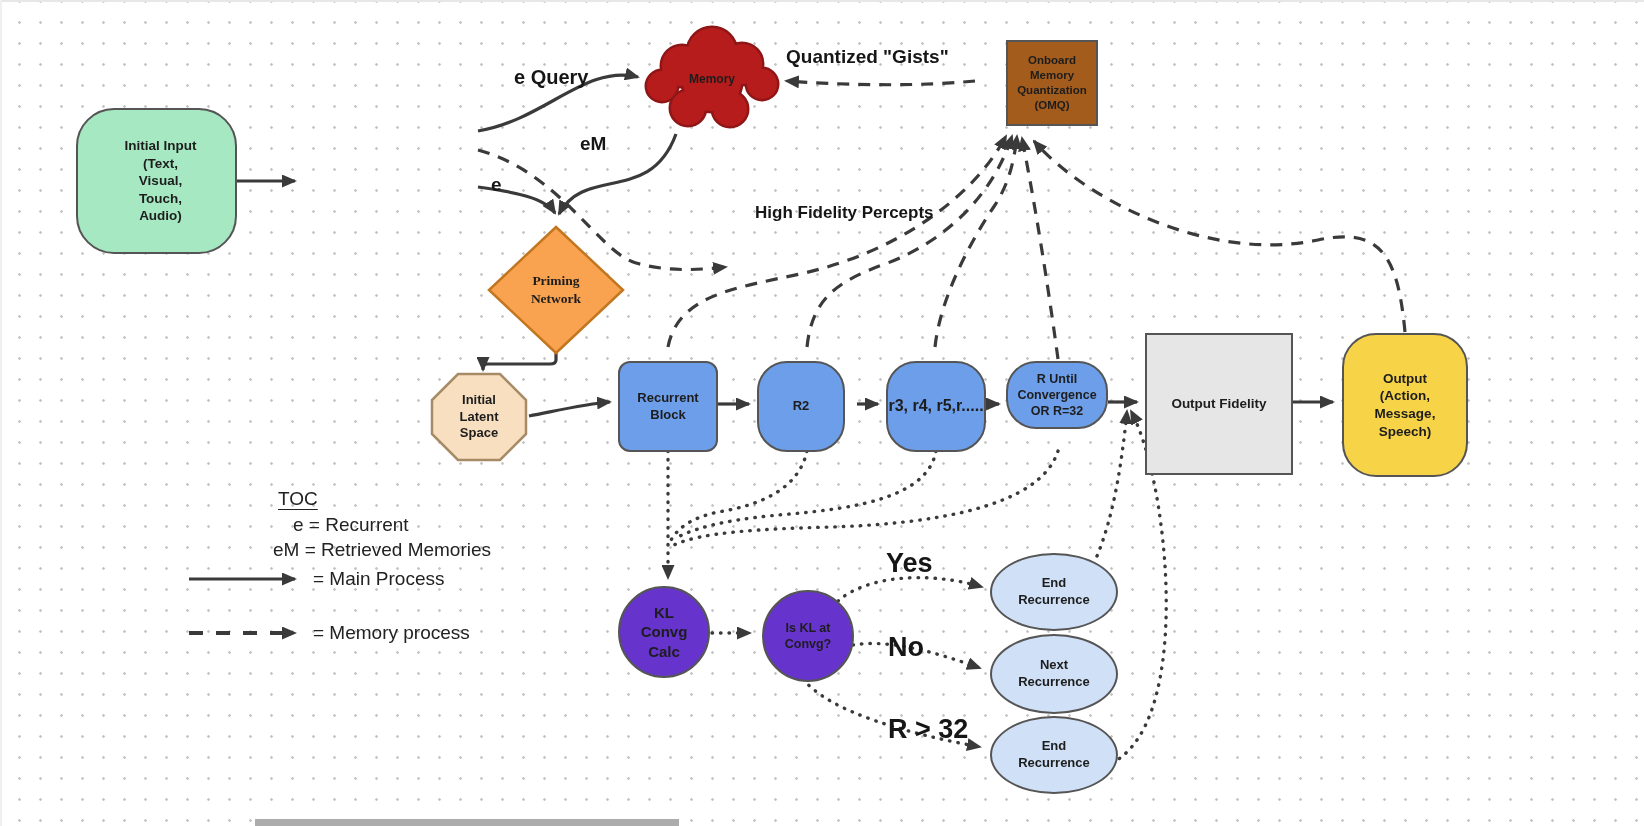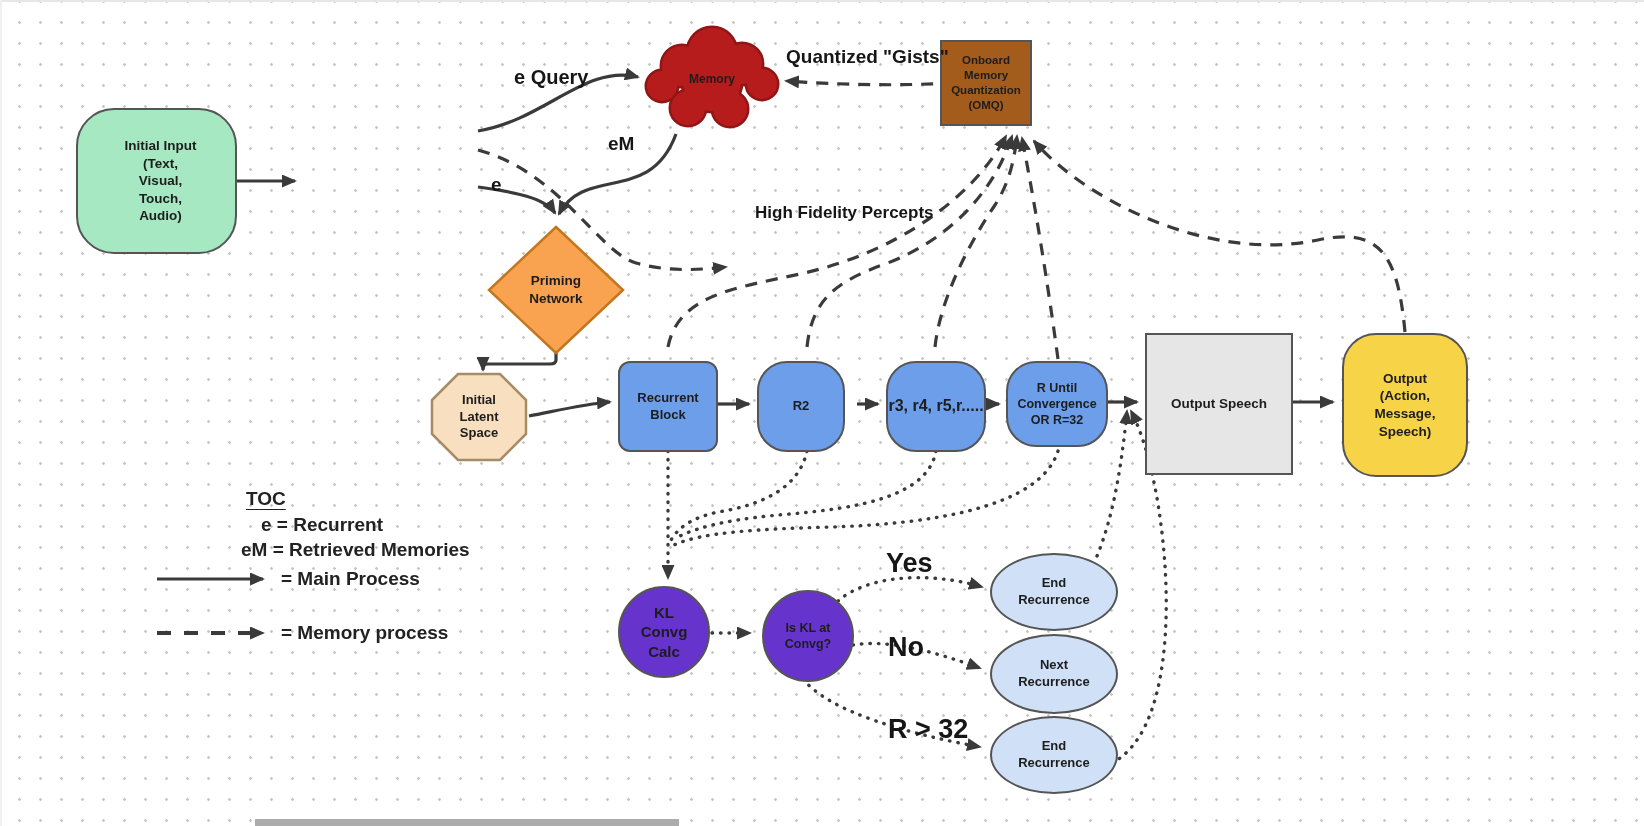--- a/index.html
+++ b/index.html
@@ -10,21 +10,21 @@
   .hairline-left{position:absolute;left:0;top:0;width:2px;height:100%;background:#f0f0f0;}
   .edges{position:absolute;left:0;top:0;width:1644px;height:826px;}
   .node{position:absolute;display:flex;align-items:center;justify-content:center;text-align:center;
     font-weight:bold;color:#1d1d1d;border:2px solid #555;box-sizing:border-box;}
   .node-label{white-space:pre-line;line-height:1.3;}
   .shape-wrap{position:absolute;}
   .shape-wrap .node-label{position:absolute;left:0;top:0;width:100%;height:100%;display:flex;
     align-items:center;justify-content:center;text-align:center;font-weight:bold;color:#1d1d1d;
     white-space:pre-line;line-height:1.3;}
   .edge-label{position:absolute;font-weight:bold;color:#161616;white-space:nowrap;}
-  .legend-row{position:absolute;display:flex;align-items:center;font-weight:bold;color:#222;}
+  .legend-row{position:absolute;display:flex;align-items:center;font-weight:normal;color:#222;margin-left:32px;}
   .legend-row svg{display:block;}
   .legend-row span{margin-left:4px;}
   .scrollbar-h{position:absolute;left:255px;top:819px;width:424px;height:7px;background:#acacac;}
 </style>
 </head>
 <body>
 
 <div id="canvas">
 
   <div class="hairline-top"></div>
@@ -103,28 +103,28 @@
         <circle cx="28" cy="62" r="15"></circle>
           <circle cx="128" cy="60" r="15"></circle>
           <circle cx="54" cy="84" r="17"></circle>
         <circle cx="96" cy="85" r="17"></circle>
           <circle cx="78" cy="58" r="29"></circle>
       </g>
     </svg>
     <div class="node-label" style="font-size:12px;">Memory</div>
   </div>
 
-  <div class="node" style="left: 940px; top: 40px; width: 92px; height: 86px; font-size: 11.5px; background-color: rgb(163, 92, 28);">
+  <div class="node" style="left: 1006px; top: 40px; width: 92px; height: 86px; font-size: 11.5px; background-color: rgb(163, 92, 28);">
     <div class="node-label">Onboard
 Memory
 Quantization
 (OMQ)</div>
   </div>
 
-  <div class="shape-wrap" style="left:486px;top:224px;width:140px;height:132px;">
+  <div class="shape-wrap" style="left:486px;top:224px;width:140px;height:132px;font-family:Liberation Serif, serif;">
     <svg width="140" height="132" viewBox="0 0 140 132">
       <polygon points="70,3 137,66 70,129 3,66" stroke="#c2761f" stroke-width="2.5" fill="#f9a24f"></polygon>
     </svg>
     <div class="node-label" style="font-size:13.5px;">Priming
 Network</div>
   </div>
 
   <div class="shape-wrap" style="left:430px;top:372px;width:98px;height:90px;">
     <svg width="98" height="90" viewBox="0 0 98 90">
       <polygon points="28,2 70,2 96,28 96,62 70,88 28,88 2,62 2,28" stroke="#a78b66" stroke-width="2.5" fill="#f8dfc0"></polygon>
@@ -140,28 +140,28 @@
   </div>
 
   <div class="node" style="left: 757px; top: 361px; width: 88px; height: 91px; border-radius: 30px; font-size: 13px; background-color: rgb(109, 158, 234);">
     <div class="node-label">R2</div>
   </div>
 
   <div class="node" style="left: 886px; top: 361px; width: 100px; height: 91px; border-radius: 30px; font-size: 16px; background-color: rgb(109, 158, 234);">
     <div class="node-label">r3, r4, r5,r.....</div>
   </div>
 
-  <div class="node" style="left: 1006px; top: 361px; width: 102px; height: 86px; border-radius: 30px; font-size: 12.5px; background-color: rgb(109, 158, 234);">
+  <div class="node" style="left: 1006px; top: 361px; width: 102px; height: 68px; border-radius: 30px; font-size: 12.5px; background-color: rgb(109, 158, 234);">
     <div class="node-label">R Until
 Convergence
 OR R=32</div>
   </div>
 
   <div class="node" style="left: 1145px; top: 333px; width: 148px; height: 142px; font-size: 13.5px; background-color: rgb(230, 230, 230);">
-    <div class="node-label">Output Speech</div>
+    <div class="node-label">Output Fidelity</div>
   </div>
 
   <div class="node" style="left: 1342px; top: 333px; width: 126px; height: 144px; border-radius: 34px; font-size: 13.5px; background-color: rgb(247, 211, 72);">
     <div class="node-label">Output
 (Action,
 Message,
 Speech)</div>
   </div>
 
   <div class="node" style="left: 618px; top: 586px; width: 92px; height: 92px; border-radius: 50%; font-size: 15px; background-color: rgb(102, 51, 204);">
@@ -184,21 +184,21 @@
     <div class="node-label">Next
 Recurrence</div>
   </div>
 
   <div class="node" style="left: 990px; top: 716px; width: 128px; height: 78px; border-radius: 50%; font-size: 13px; background-color: rgb(207, 224, 247);">
     <div class="node-label">End
 Recurrence</div>
   </div>
 
   <div class="edge-label" style="left:514px;top:66px;font-size:20px;">e Query</div>
-  <div class="edge-label" style="left:608px;top:133px;font-size:19px;">eM</div>
+  <div class="edge-label" style="left:580px;top:133px;font-size:19px;">eM</div>
   <div class="edge-label" style="left:491px;top:174px;font-size:19px;">e</div>
   <div class="edge-label" style="left:786px;top:46px;font-size:19px;">Quantized "Gists"</div>
   <div class="edge-label" style="left:755px;top:203px;font-size:17px;">High Fidelity Percepts</div>
   <div class="edge-label" style="left:886px;top:548px;font-size:27px;">Yes</div>
   <div class="edge-label" style="left:888px;top:632px;font-size:27px;">No</div>
   <div class="edge-label" style="left:888px;top:714px;font-size:27px;">R &gt; 32</div>
 
   <div class="legend-row" style="left:246px;top:488px;font-size:19px;text-decoration:underline;text-underline-offset:4px;">
     <span style="margin-left:0;">TOC</span>
   </div>

